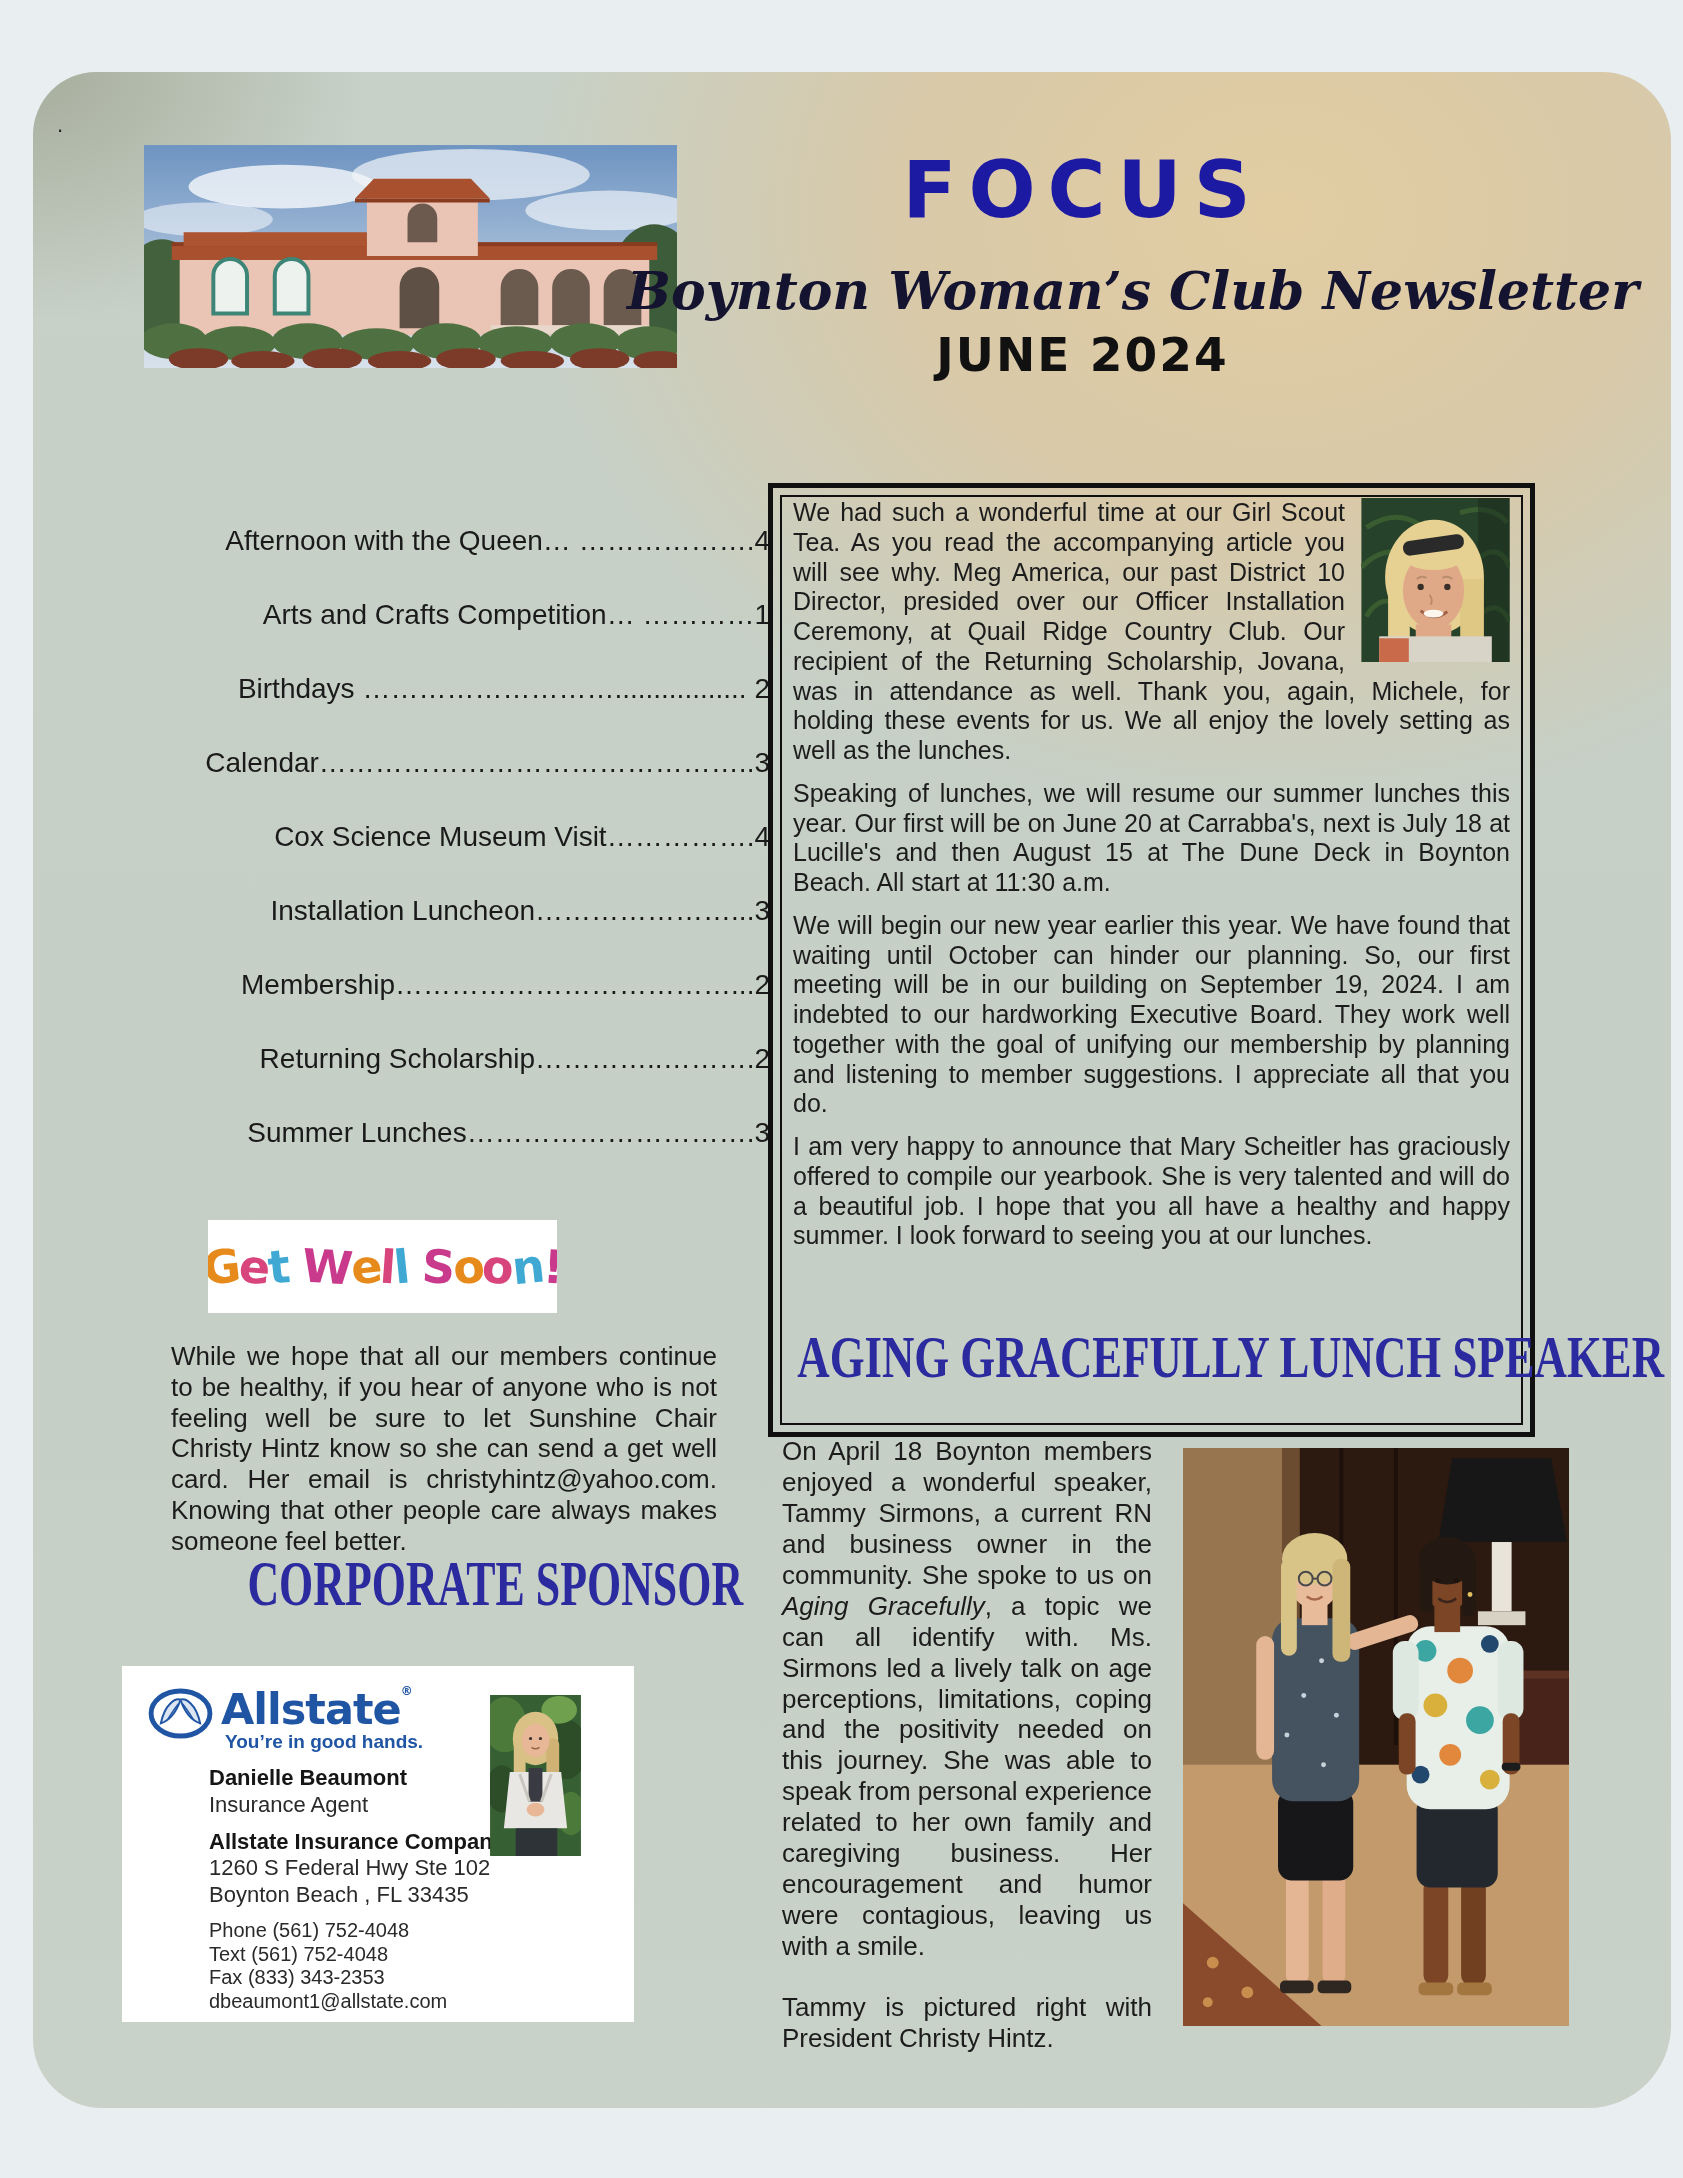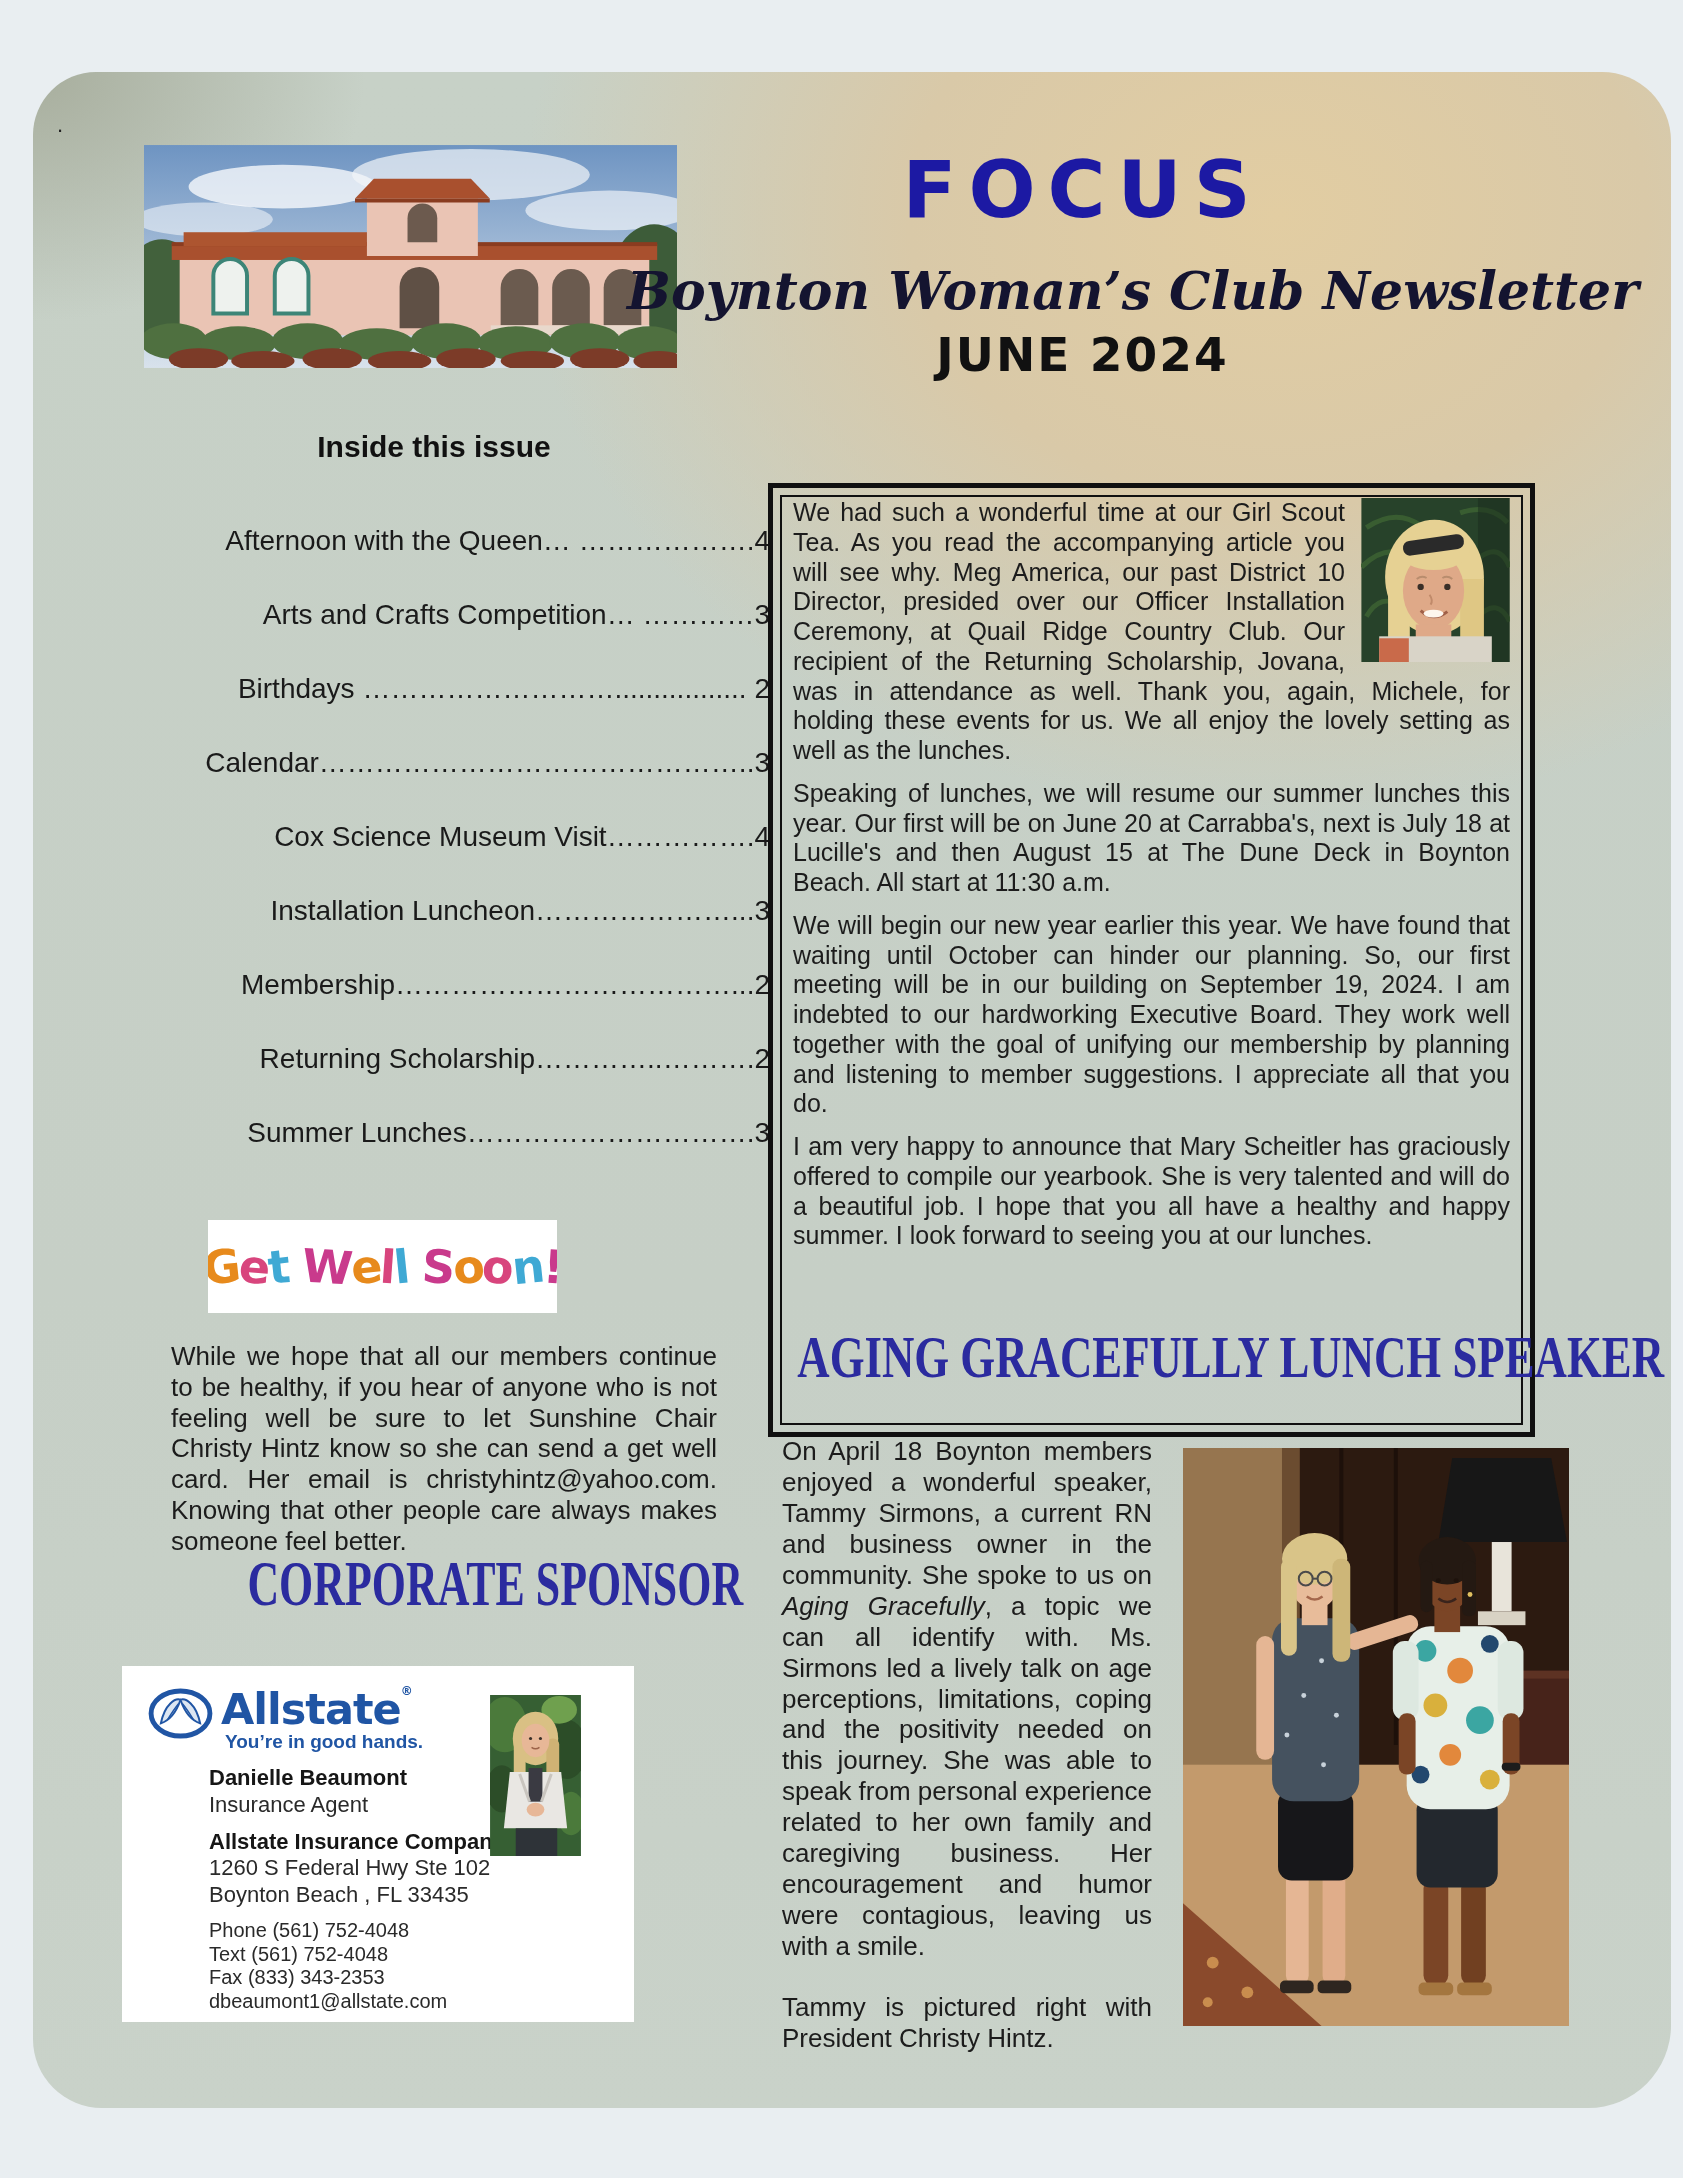--- a/index.html
+++ b/index.html
@@ -152,24 +152,23 @@
       </g>
     </svg>
   </div>
 
   <div class="abs masthead">
     <div class="focus-title">FOCUS</div>
     <div class="nl-subtitle">Boynton Woman’s Club Newsletter</div>
     <div class="issue-date">JUNE 2024</div>
   </div>
 
-  <div class="abs toc-heading">Inside this issue</div>
   <div class="abs toc">
     <div class="toc-item">Afternoon with the Queen… ……………….4</div>
-    <div class="toc-item">Arts and Crafts Competition… …………3</div>
+    <div class="toc-item">Arts and Crafts Competition… …………1</div>
     <div class="toc-item">Birthdays ………………………................. 2</div>
     <div class="toc-item">Calendar………………………………………..3</div>
     <div class="toc-item">Cox Science Museum Visit…………….4</div>
     <div class="toc-item">Installation Luncheon…………………...3</div>
     <div class="toc-item">Membership………………………………...2</div>
     <div class="toc-item">Returning Scholarship…………..……….2</div>
     <div class="toc-item">Summer Lunches………………………….3</div>
   </div>
 
   <div class="abs pm-box">

